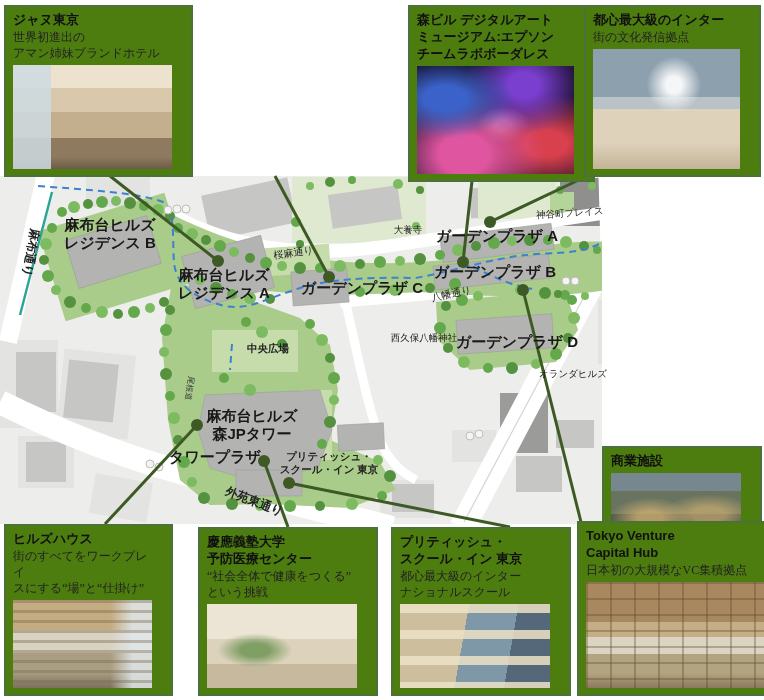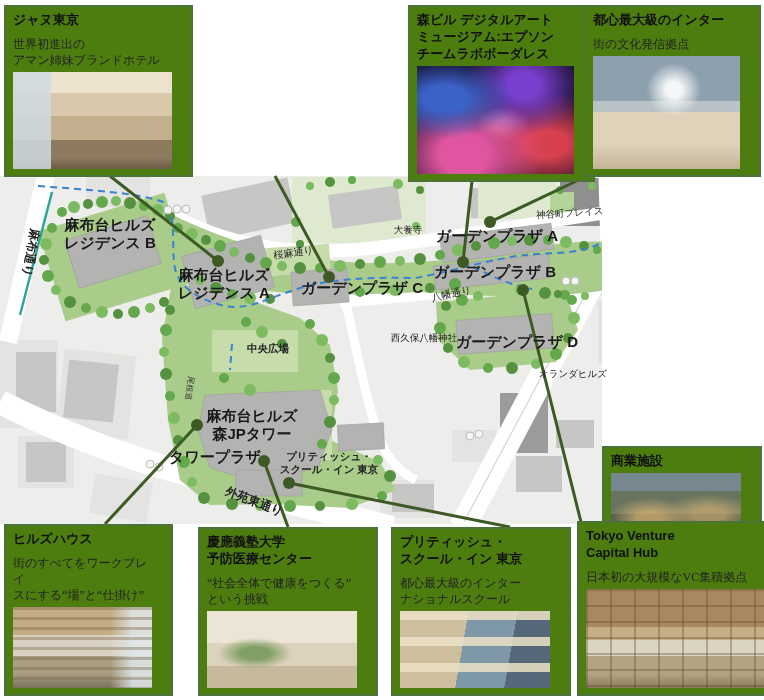--- a/index.html
+++ b/index.html
@@ -3,21 +3,21 @@
 <meta charset="utf-8">
 <style>
   html,body{margin:0;padding:0;background:#fff;}
   #stage{position:relative;width:764px;height:700px;background:#fff;overflow:hidden;
          font-family:"Liberation Sans",sans-serif;}
   #map-svg{position:absolute;left:0;top:0;width:764px;height:700px;}
   .callout{position:absolute;box-sizing:border-box;background:#4d7c0f;border:2px solid #4b7239;
            padding:4px 19px 6px 7px;display:flex;flex-direction:column;z-index:5;}
   .callout .title{font-weight:bold;font-size:13px;line-height:1.32;color:#111;white-space:pre-line;}
   .callout .desc{font-family:"Liberation Serif",serif;font-size:12px;line-height:1.34;color:#222;
-                 white-space:pre-line;margin-top:8px;}
+                 white-space:pre-line;margin-top:1px;}
   .ph{flex:1 1 auto;margin-top:4px;min-height:30px;border:0;}
   
   .ph-janu{background:linear-gradient(90deg,rgba(206,219,226,.85) 0 24%,rgba(0,0,0,0) 24%),
     linear-gradient(180deg,#ece2cd 0 22%,#d9c8ab 22% 45%,#c3ae8d 45% 70%,#8e7a5f 70% 88%,#6c5c46 100%);}
   .ph-market{background:radial-gradient(ellipse at 50% 8%,#f7f2e4 0 18%,rgba(0,0,0,0) 40%),
     repeating-linear-gradient(90deg,rgba(122,98,66,.35) 0 3px,rgba(0,0,0,0) 3px 34px),
     linear-gradient(180deg,#efe8d6 0 30%,#d9cbae 30% 55%,#b3a07c 55% 75%,#6b5a43 100%);}
   .ph-teamlab{background:radial-gradient(at 18% 30%,#3b62c8 0 12%,rgba(0,0,0,0) 38%),
     radial-gradient(at 68% 18%,#7b3fd0 0 10%,rgba(0,0,0,0) 40%),
     radial-gradient(at 30% 82%,#e0559f 0 16%,rgba(0,0,0,0) 52%),

